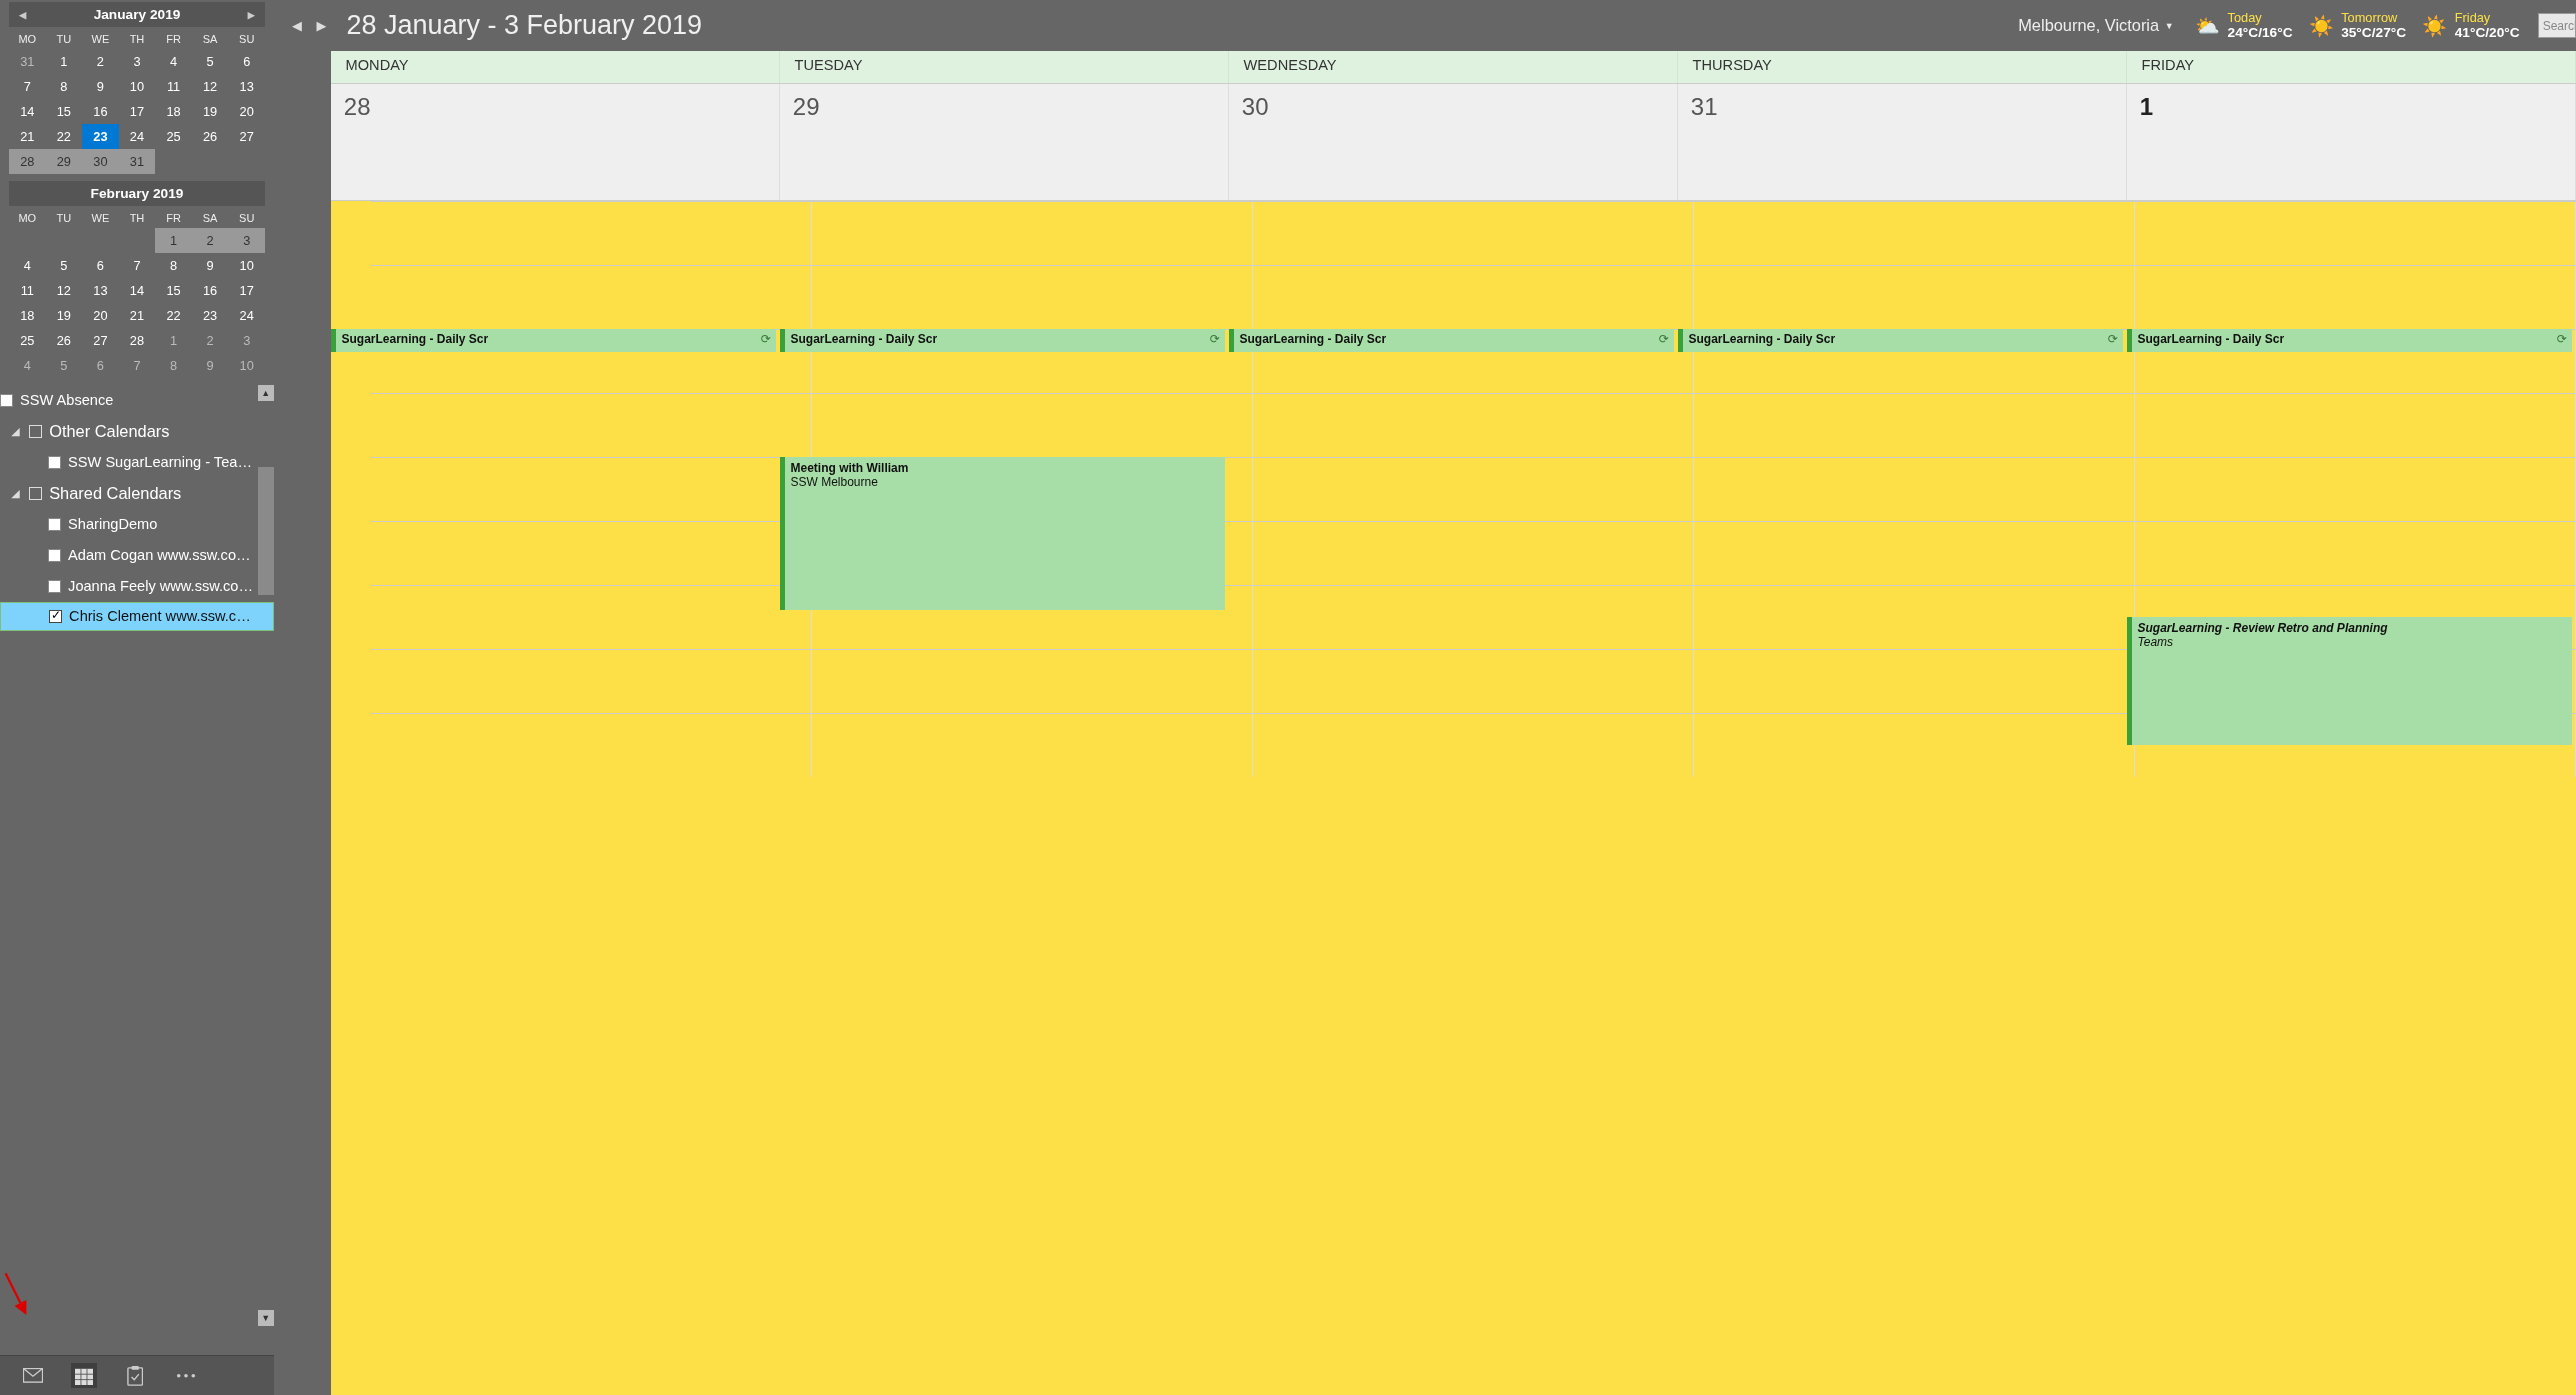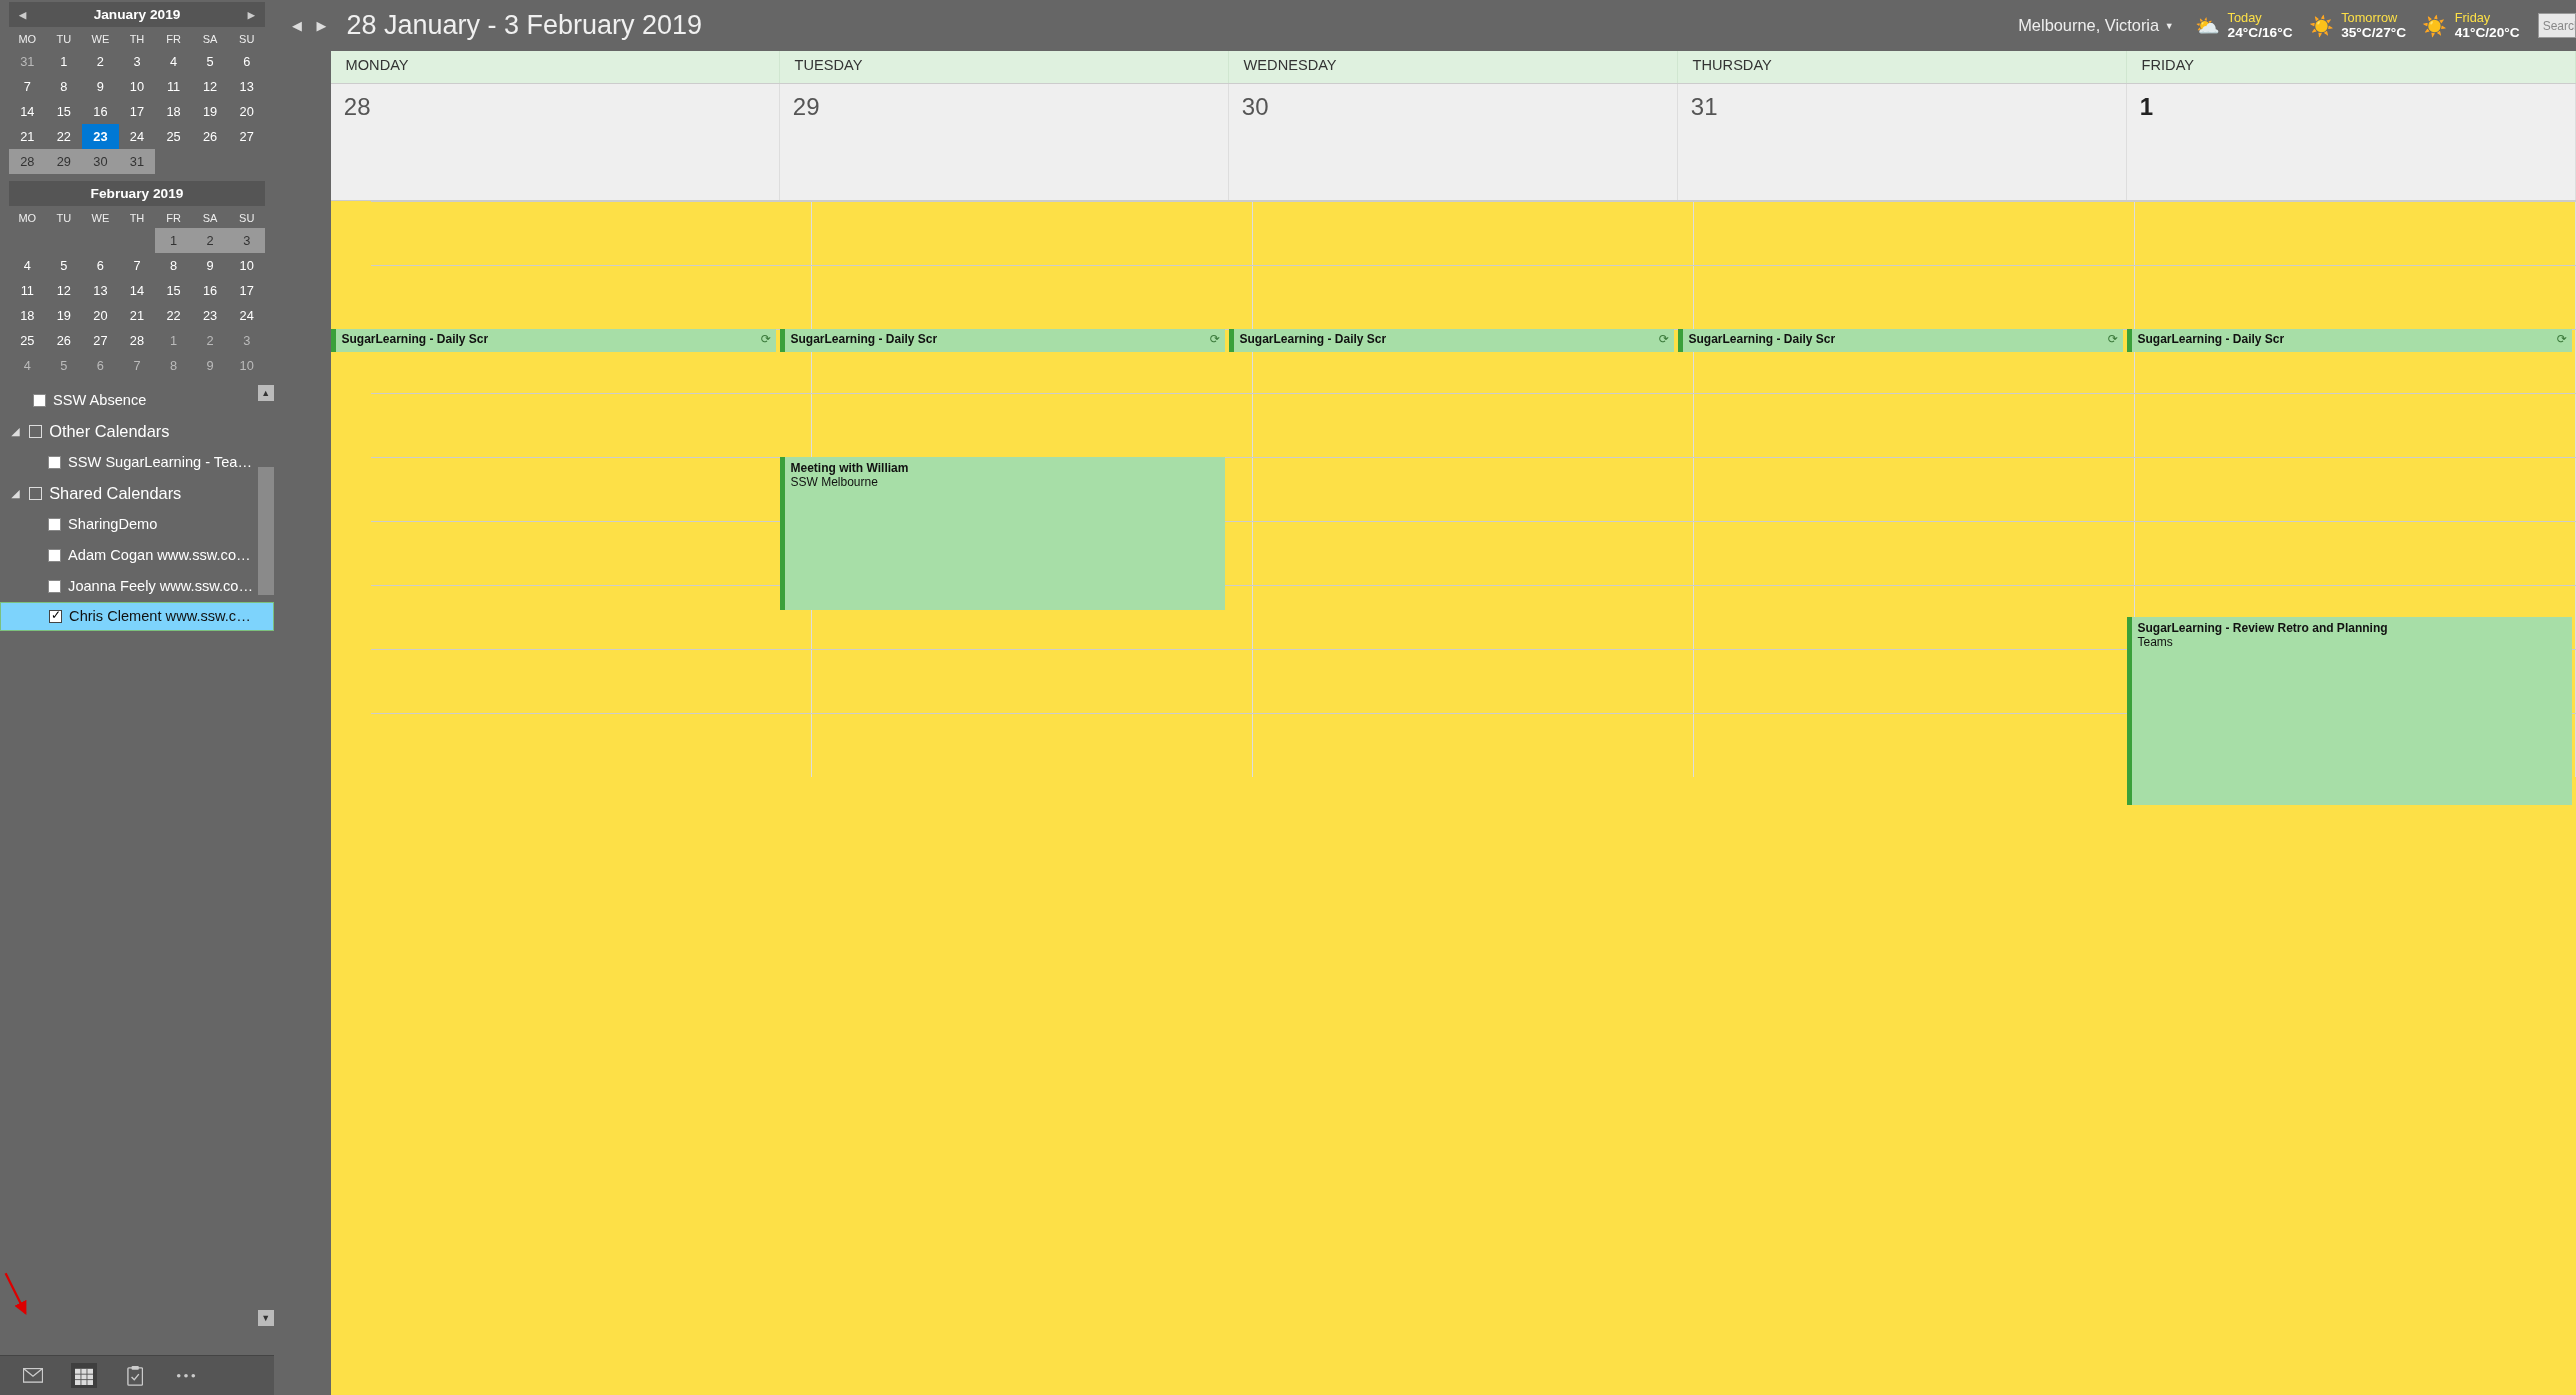--- a/index.html
+++ b/index.html
@@ -21,21 +21,21 @@
   .mini-cal td.dim { color: #bbb; }
   .mini-cal td.today { background: #0078D4; color: #fff; font-weight: 600; }
   .mini-cal td.range { background: #999; color: #333; }
 
   .cal-list-area { flex: 1; overflow: hidden; position: relative; }
   .cal-list-area .scroll-up, .cal-list-area .scroll-down { position: absolute; right: 0; width: 16.4px; height: 16.4px; background: #bbb; color: #333; font-size: 9px; display: flex; align-items: center; justify-content: center; }
   .cal-list-area .scroll-up { top: 0; }
   .cal-list-area .scroll-down { bottom: 29px; }
   .cal-list-area .scrollbar-thumb { position:absolute; right:0; top:82px; width:16.4px; height:128px; background:#8a8a8a; }
 
-  .cal-row { display: flex; align-items: center; height: 31px; padding-left: 33px; gap: 7.3px; color: #fff; font-size: 14.6px; }
+  .cal-row { display: flex; align-items: center; height: 31px; gap: 7.3px; color: #fff; font-size: 14.6px; }
   .cal-row.lvl2 { padding-left: 48px; }
   .cal-row .chk { width: 12.8px; height: 12.8px; border: 0.9px solid #aaa; background: #fff0; display:inline-block; }
   .cal-row .chk.sq { background:#fff; border:0.9px solid #888; }
   .cal-row.group { padding-left: 9px; font-size: 16.4px; }
   .cal-row.group .chev { width: 12.8px; text-align: center; color: #ddd; font-size: 11px; }
   .cal-row.group .ico-sq { width:12.8px; height:12.8px; border:1.8px solid #ddd; display:inline-block; }
   .cal-row.selected { background: #7dd3fc; color: #111; border:0.9px solid #7cc07c; height:29px; }
   .cal-row.selected .chk { background:#fff; border:0.9px solid #444; position:relative; }
   .cal-row.selected .chk::after { content:"✓"; position:absolute; top:-2.7px; left:0.9px; font-size:12px; color:#000; }
   .cal-row .label { white-space: nowrap; overflow: hidden; text-overflow: ellipsis; flex:1; padding-right:18px;}
@@ -445,21 +445,21 @@
               <div class="hour-cell"></div>
               <div class="hour-cell"></div>
               <div class="hour-cell"></div>
             </div>
             <div class="event short" style="left: 0%; width: calc(20% - 3.7px); top: 128px; height: 23px;"><span class="title">SugarLearning - Daily Scr</span> <span class="recur">⟳</span></div>
             <div class="event short" style="left: 20%; width: calc(20% - 3.7px); top: 128px; height: 23px;"><span class="title">SugarLearning - Daily Scr</span> <span class="recur">⟳</span></div>
             <div class="event short" style="left: 40%; width: calc(20% - 3.7px); top: 128px; height: 23px;"><span class="title">SugarLearning - Daily Scr</span> <span class="recur">⟳</span></div>
             <div class="event short" style="left: 60%; width: calc(20% - 3.7px); top: 128px; height: 23px;"><span class="title">SugarLearning - Daily Scr</span> <span class="recur">⟳</span></div>
             <div class="event short" style="left: 80%; width: calc(20% - 3.7px); top: 128px; height: 23px;"><span class="title">SugarLearning - Daily Scr</span> <span class="recur">⟳</span></div>
             <div class="event " style="left: 20%; width: calc(20% - 3.7px); top: 256px; height: 153px;"><span class="title">Meeting with William</span><span class="loc">SSW Melbourne</span></div>
-            <div class="event " style="left: 80%; width: calc(20% - 3.7px); top: 416px; height: 188px;"><span class="title">SugarLearning - Review Retro and Planning</span><span class="loc">Teams</span></div>
+            <div class="event " style="left: 80%; width: calc(20% - 3.7px); top: 416px; height: 128px; font-style: italic;"><span class="title">SugarLearning - Review Retro and Planning</span><span class="loc">Teams</span></div>
           </div>
 
       </div>
     </div>
   </div>
 
 </div>
 
 
 </body></html>

